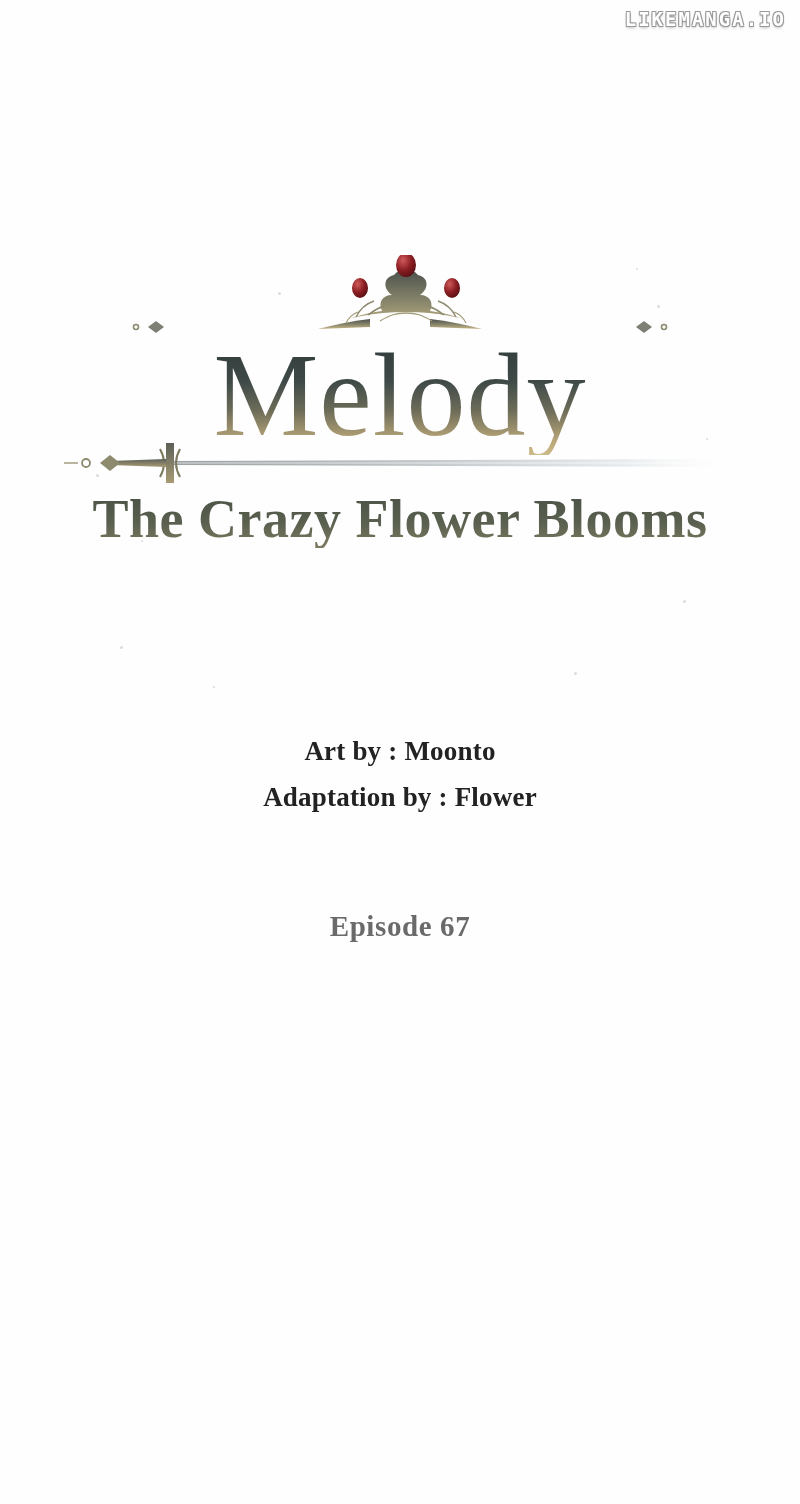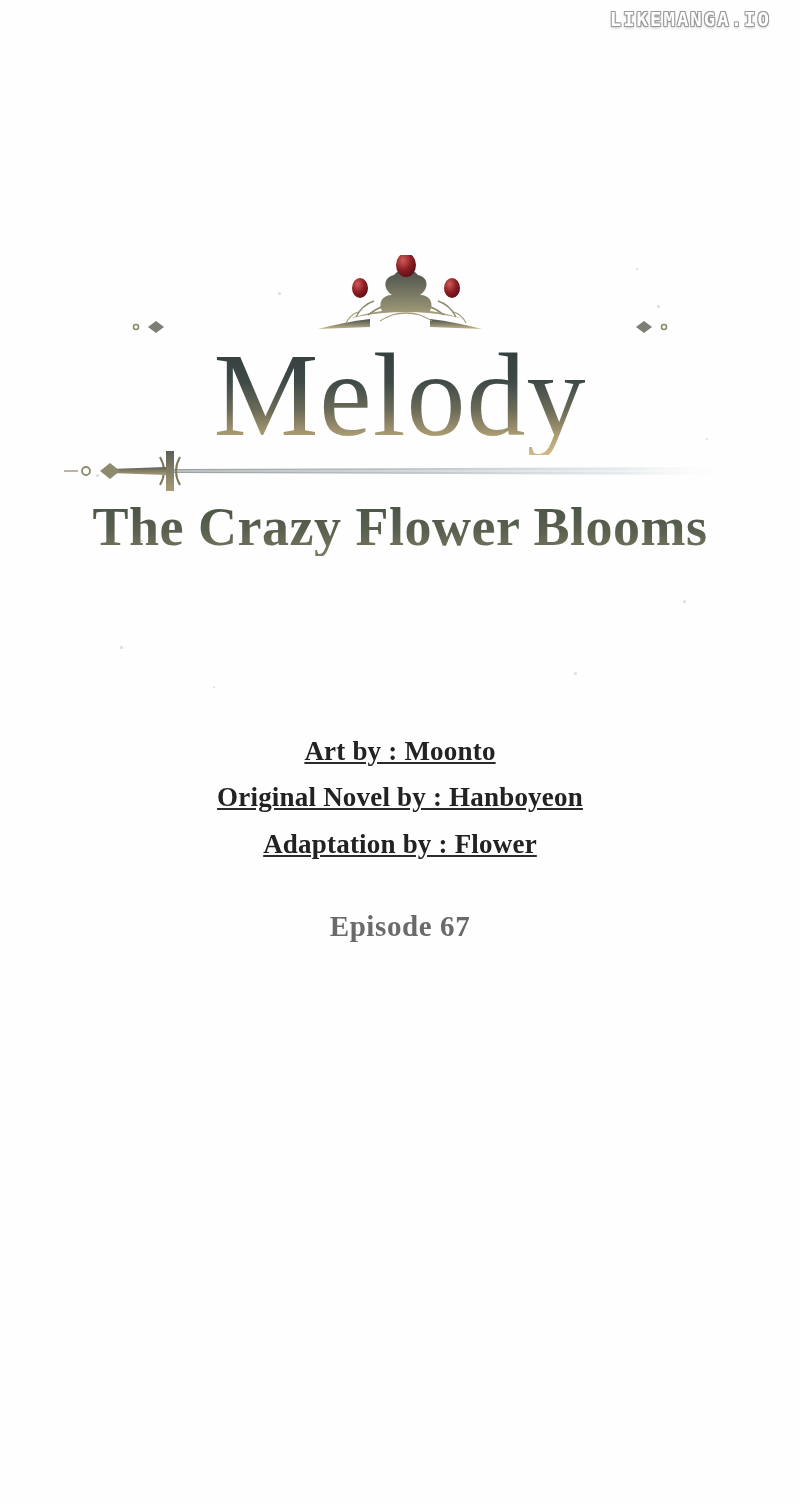--- a/index.html
+++ b/index.html
@@ -19,21 +19,21 @@
   .page {
     position: absolute;
     inset: 0;
     background: #fefefe;
   }
 
   
   .watermark {
     position: absolute;
     top: 8px;
-    right: 29px;
+    right: 14px;
     font-family: "DejaVu Sans Mono", monospace;
     font-weight: bold;
     font-size: 19px;
     letter-spacing: 2px;
     color: #ffffff;
     text-shadow:
       -1px -1px 0 #9a9a9a,
        1px -1px 0 #9a9a9a,
       -1px  1px 0 #9a9a9a,
        1px  1px 0 #9a9a9a,
@@ -62,21 +62,21 @@
     position: relative;
     height: 110px;
   }
   .crown-svg {
     display: block;
     margin: 0 auto;
   }
 
   .main-title {
     position: relative;
-    margin: -28px 0 8px 0;
+    margin: -28px 0 0 0;
     font-family: "Liberation Serif", serif;
     font-size: 118px;
     line-height: 1;
     font-weight: normal;
     letter-spacing: 1px;
     background: linear-gradient(180deg, #2f3a3a 0%, #3f4a48 38%, #6c6b58 62%, #b9a779 88%, #cdbb8a 100%);
     -webkit-background-clip: text;
     background-clip: text;
     color: transparent;
     -webkit-text-fill-color: transparent;
@@ -107,21 +107,20 @@
     color: transparent;
   }
 
   
   .credits {
     position: absolute;
     left: 0;
     right: 0;
     top: 728px;
     text-align: center;
-    text-decoration: underline;
   }
   .credit-line {
     font-family: "Liberation Serif", serif;
     font-size: 27px;
     font-weight: bold;
     color: #222222;
     line-height: 1.72;
     letter-spacing: 0.2px;
   }
 
@@ -238,19 +237,18 @@
         <circle cx="36" cy="22" r="4" fill="none" stroke="#8d8a6e" stroke-width="1.8"></circle>
         <path d="M14 22 L28 22" stroke="#9b9578" stroke-width="1.4"></path>
       </svg>
     </div>
 
     <h2 class="subtitle">The Crazy Flower Blooms</h2>
   </div>
 
   <div class="credits">
     <div class="credit-line">Art by : Moonto</div>
-    <div class="credit-line">Original Novel by : Hanboyeon</div>
     <div class="credit-line">Adaptation by : Flower</div>
   </div>
 
   <div class="episode">Episode 67</div>
 
 </div>
 
 </body></html>

